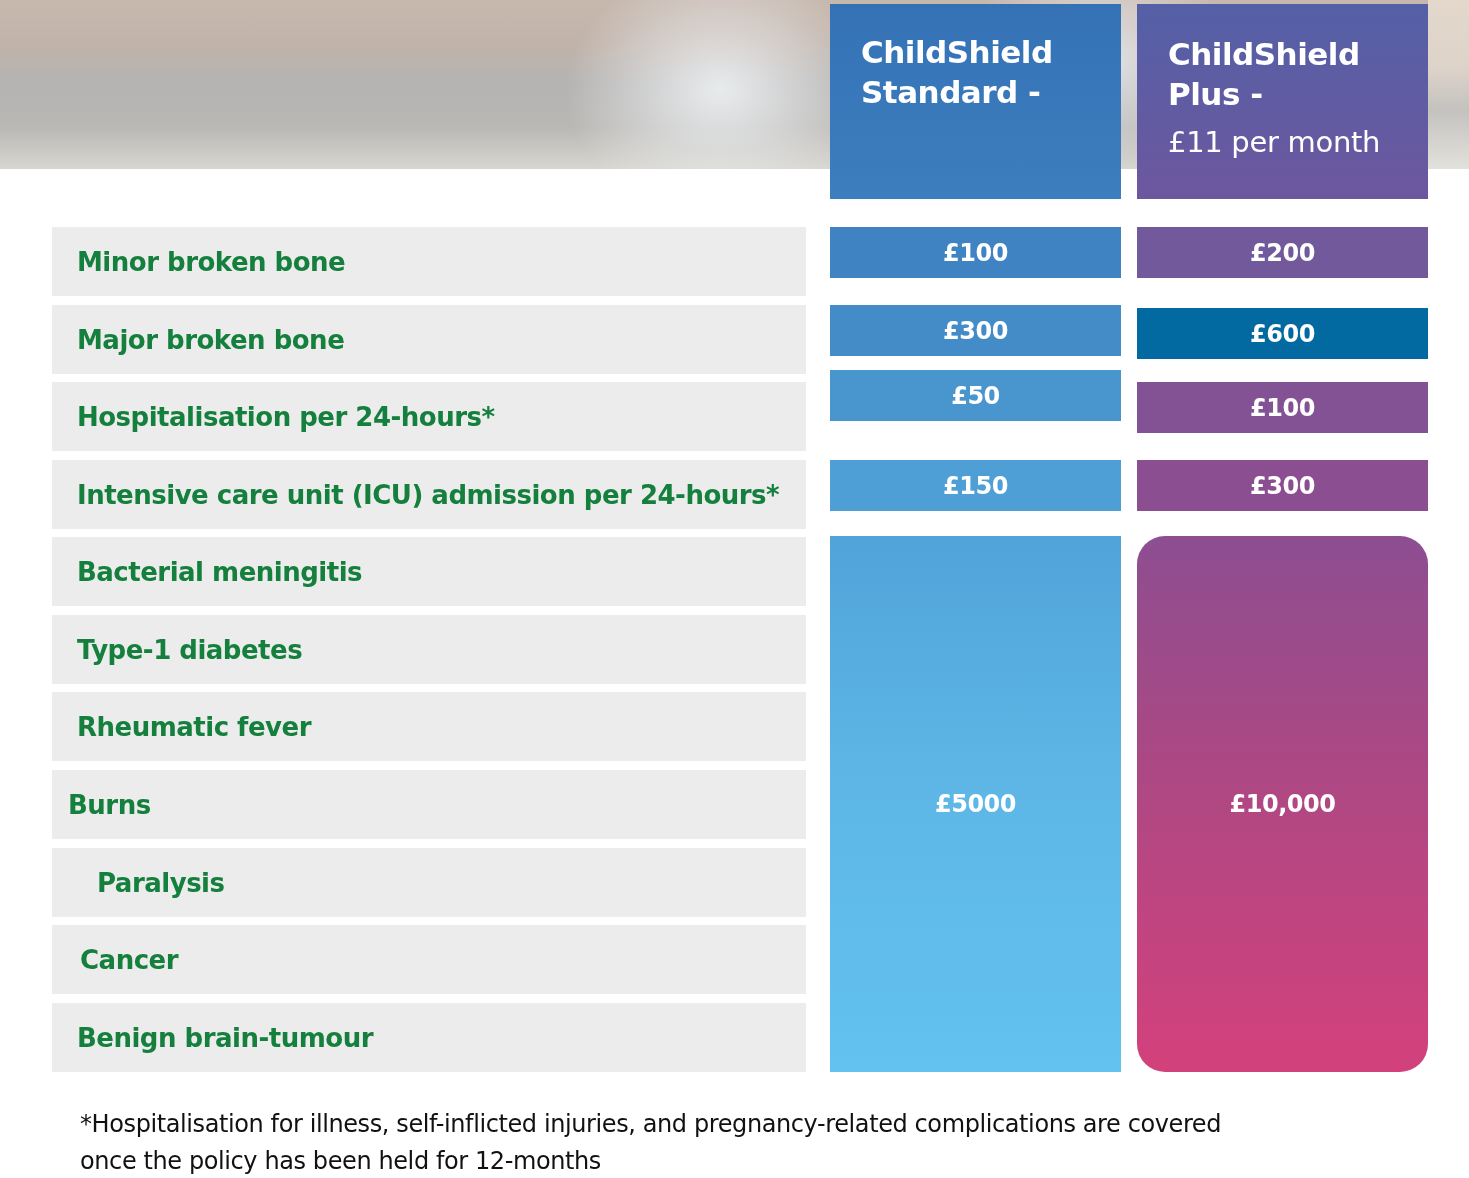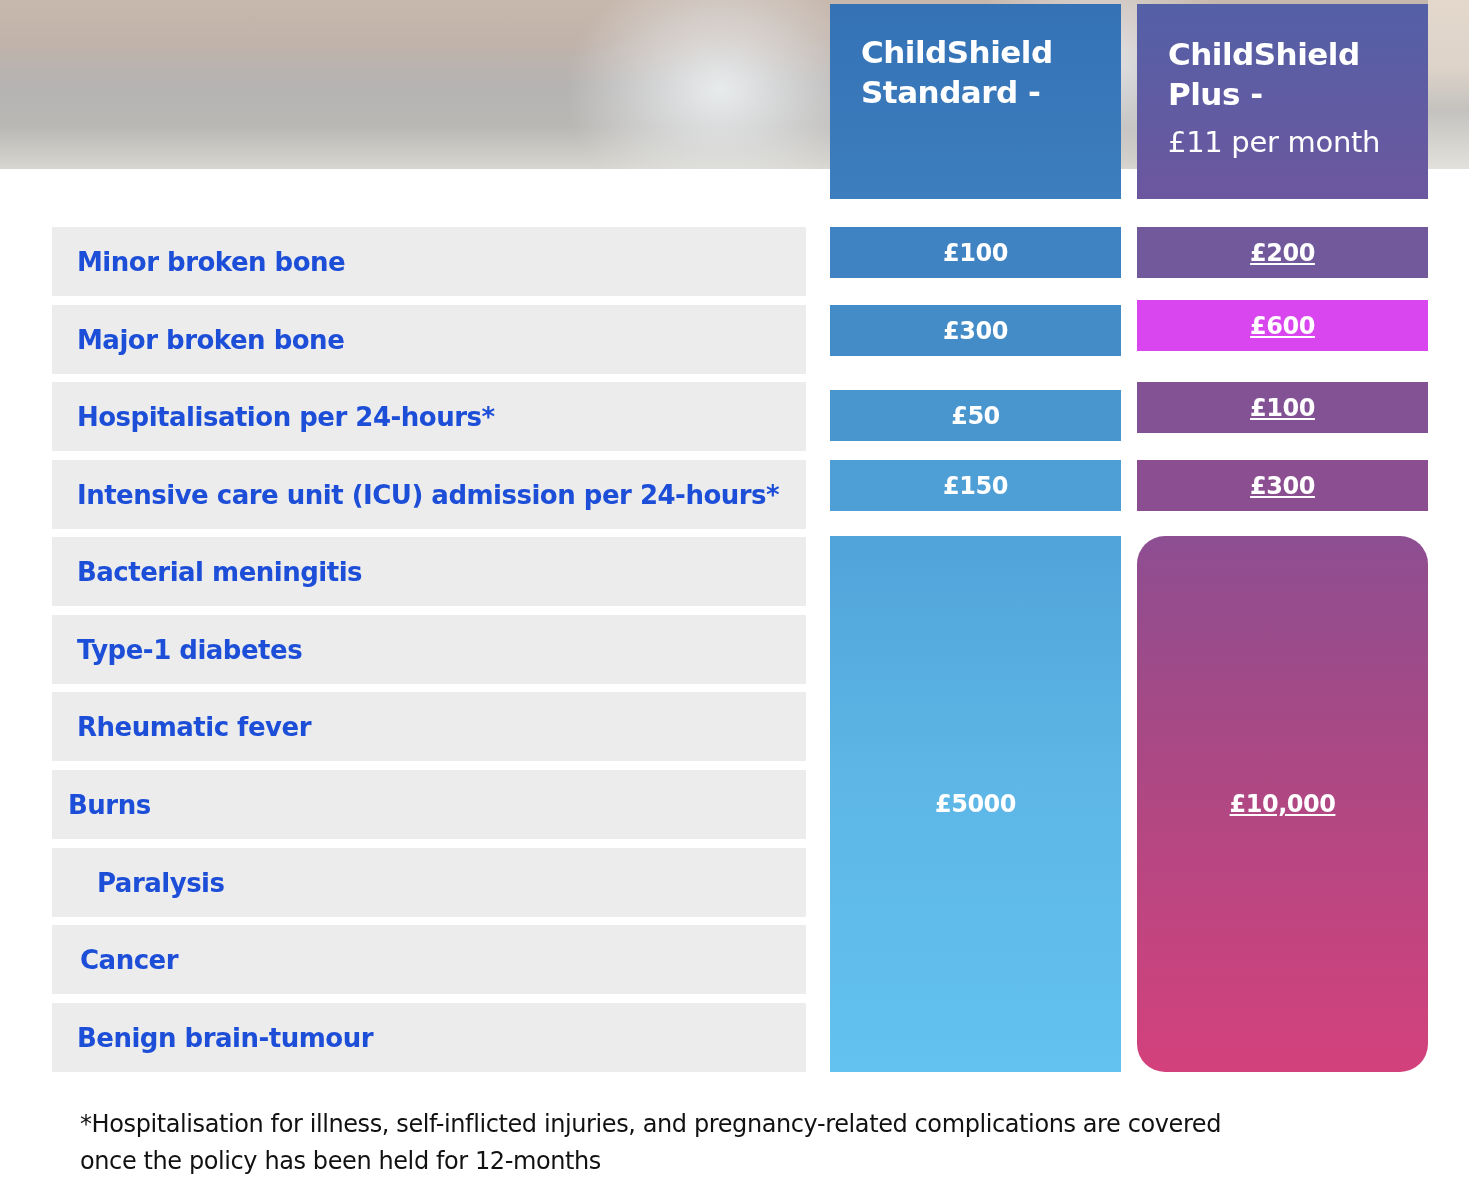--- a/index.html
+++ b/index.html
@@ -26,29 +26,29 @@
     .plan-head.std { left: 830px; width: 291px; background: linear-gradient(180deg, #3472b5 0%, #3d7ebe 100%); }
     .plan-head.plus { left: 1137px; width: 291px; background: linear-gradient(180deg, #5460a6 0%, #6c579f 100%); padding-top: 30px; }
     .plan-name { font-size: 31px; font-weight: bold; line-height: 40px; letter-spacing: -0.5px; }
     .plan-price { font-size: 29px; line-height: 40px; margin-top: 6px; letter-spacing: -0.3px; }
     .plan-head.plus .plan-price { margin-top: 8px; }
 
     .row-label {
       position: absolute; left: 52px; width: 754px; height: 69px;
       background: #ececec; box-sizing: border-box;
       display: flex; align-items: center; padding-left: 25px;
-      font-size: 26px; font-weight: bold; color: #1d4ed8; letter-spacing: -0.5px;
+      font-size: 26px; font-weight: bold; color: #15803d; letter-spacing: -0.5px;
     }
     .cell {
       position: absolute; width: 291px; height: 51px; color: #fff;
       display: flex; align-items: center; justify-content: center;
       font-size: 24px; font-weight: bold; letter-spacing: -0.5px;
     }
     .cell.std { left: 830px; }
-    .cell.plus { left: 1137px; text-decoration: underline; }
+    .cell.plus { left: 1137px; }
     .big { height: 536px; top: 536px; }
     .big.std { background: linear-gradient(180deg, #50a3d9 0%, #5db6e6 45%, #63c2ef 100%); }
     .big.plus { background: linear-gradient(180deg, #8d4e92 0%, #a64985 35%, #bf4580 70%, #d3417c 100%); border-radius: 28px; }
     .footnote {
       position: absolute; left: 80px; top: 1106px; width: 1200px;
       font-size: 24px; line-height: 37px; color: #111; letter-spacing: -0.4px;
     }
   </style>
 </head>
 <body>
@@ -64,25 +64,25 @@
   <div class="plan-price">£11 per month</div>
 </div>
 
 <div class="row-label" style="top:227px">Minor broken bone</div>
 <div class="row-label" style="top:305px">Major broken bone</div>
 <div class="row-label" style="top:382px">Hospitalisation per 24-hours*</div>
 <div class="row-label" style="top:460px">Intensive care unit (ICU) admission per 24-hours*</div>
 
 <div class="cell std" style="top:227px;background:#3f83c2">£100</div>
 <div class="cell std" style="top:305px;background:#438cc8">£300</div>
-<div class="cell std" style="top:390px;background:#4996cf">£50</div>
+<div class="cell std" style="top:370px;background:#4996cf">£50</div>
 <div class="cell std" style="top:460px;background:#4e9fd5">£150</div>
 
 <div class="cell plus" style="top:227px;background:#71599c">£200</div>
-<div class="cell plus" style="top:300px;background:#d946ef">£600</div>
+<div class="cell plus" style="top:308px;background:#0369a1">£600</div>
 <div class="cell plus" style="top:382px;background:#835294">£100</div>
 <div class="cell plus" style="top:460px;background:#8b4f91">£300</div>
 
 <div class="row-label" style="top:537px">Bacterial meningitis</div>
 <div class="row-label" style="top:615px">Type-1 diabetes</div>
 <div class="row-label" style="top:692px">Rheumatic fever</div>
 <div class="row-label" style="top:770px;padding-left:16px">Burns</div>
 <div class="row-label" style="top:848px;padding-left:45px">Paralysis</div>
 <div class="row-label" style="top:925px;padding-left:28px">Cancer</div>
 <div class="row-label" style="top:1003px">Benign brain-tumour</div>

